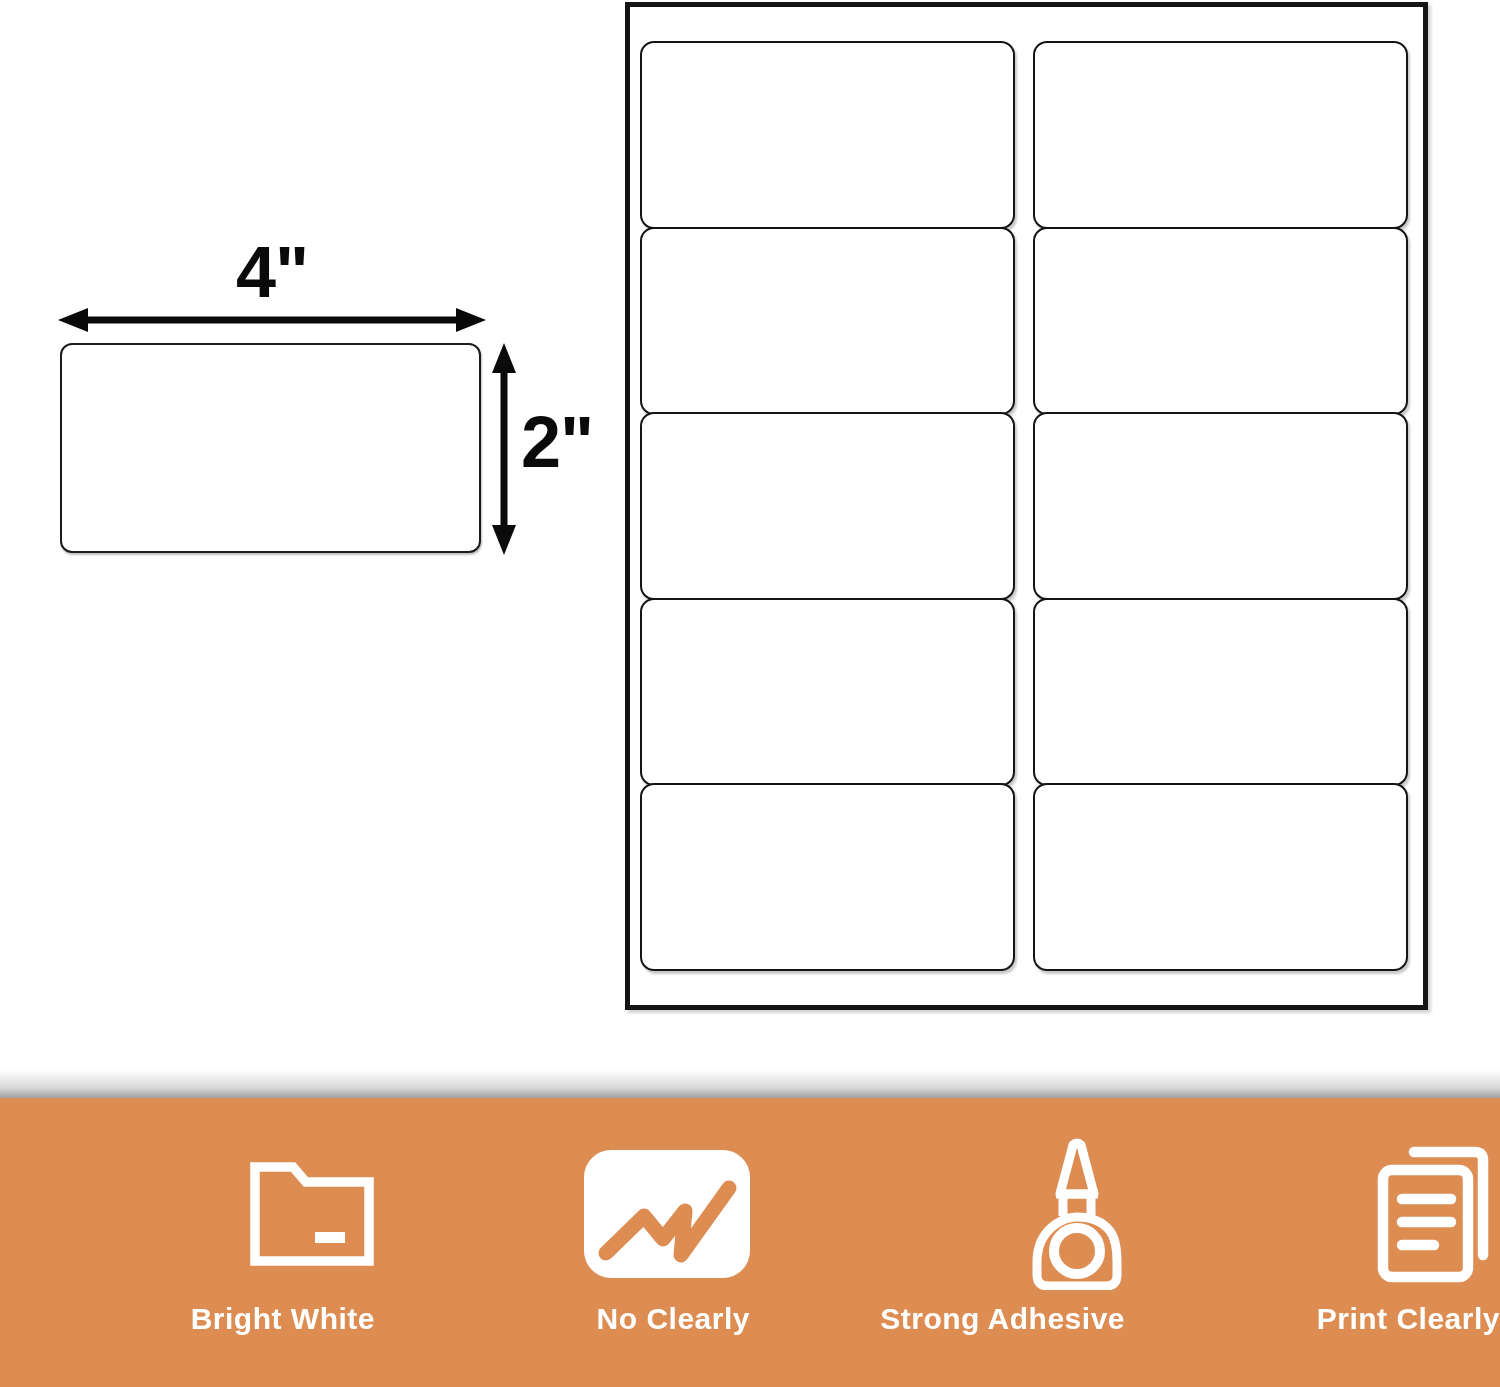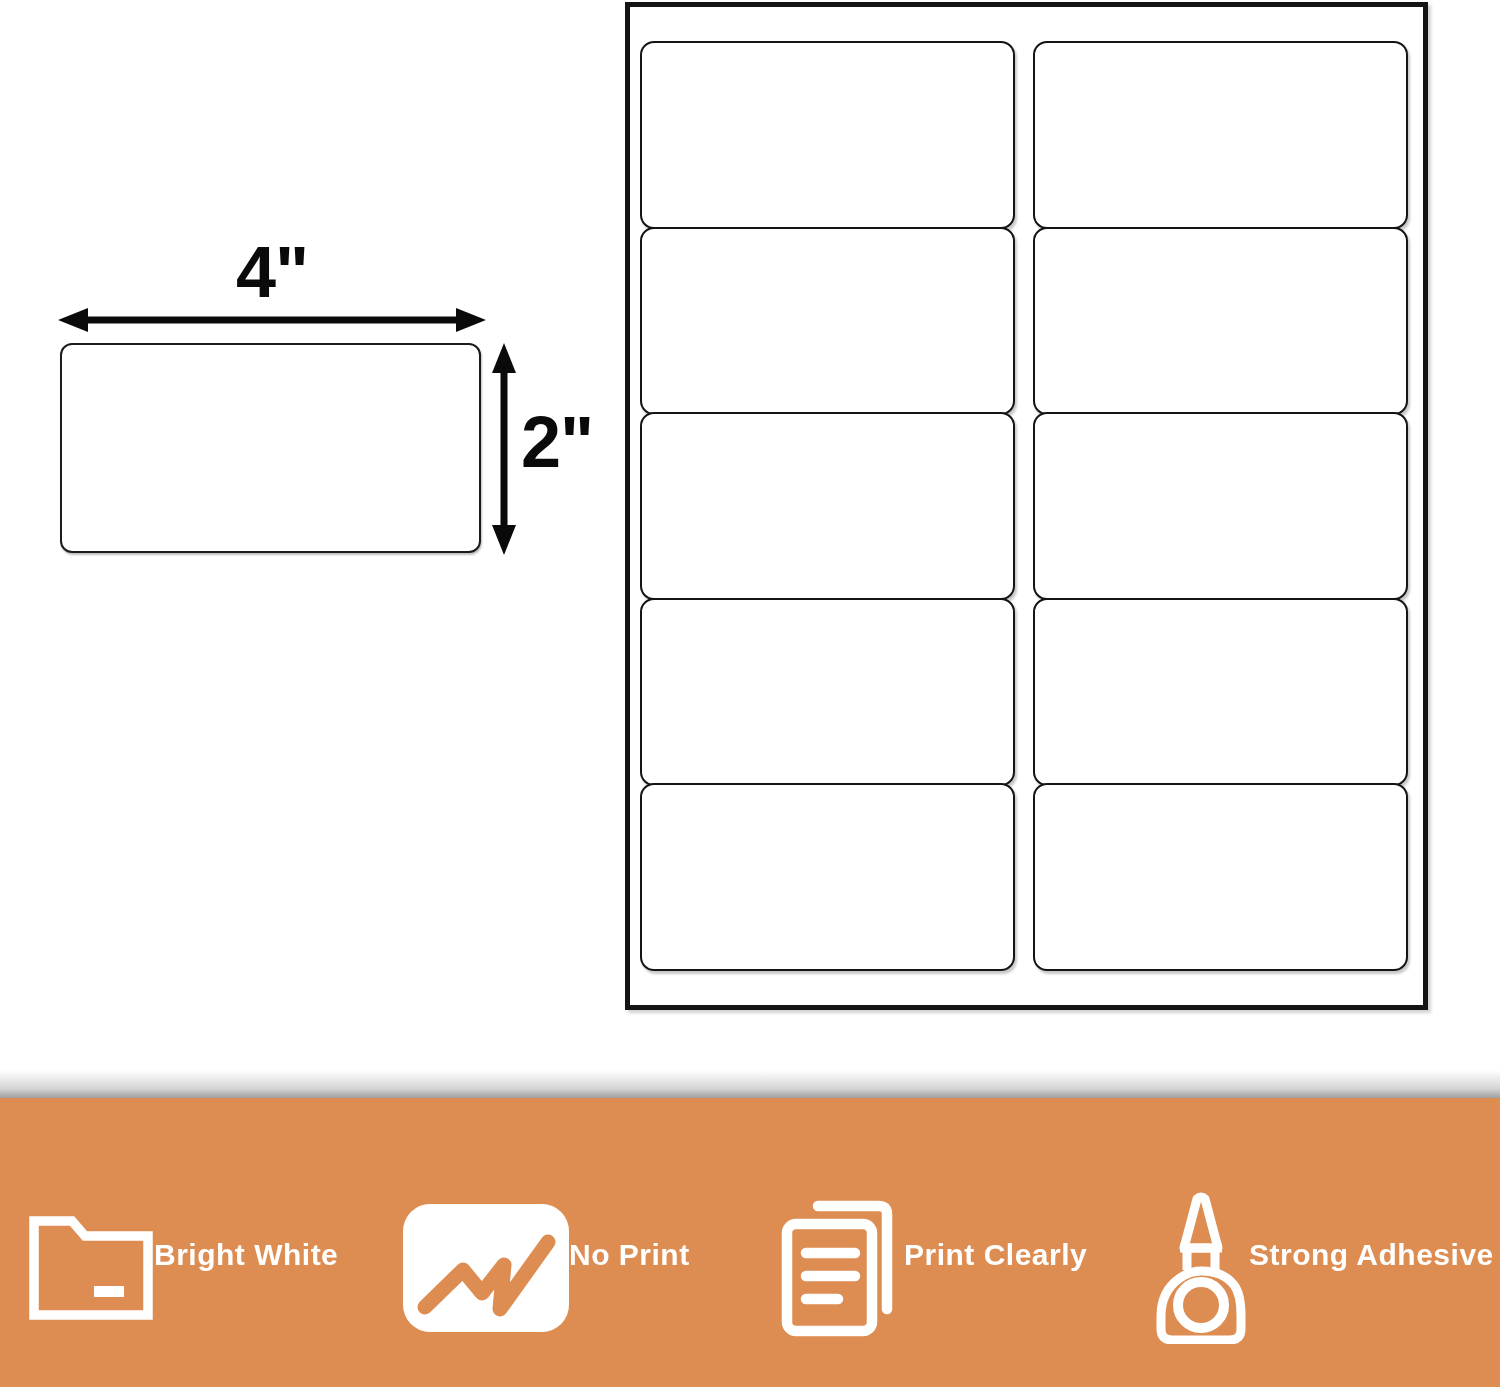--- a/index.html
+++ b/index.html
@@ -41,21 +41,21 @@
 
   
   .shadow-strip{
     position:absolute;left:0;top:1070px;width:1500px;height:28px;
     background:linear-gradient(to bottom,#ffffff 0%,#d6d6d6 65%,#9f9f9f 100%);
   }
   .banner{
     position:absolute;left:0;top:1098px;width:1500px;height:289px;
     background:var(--orange,#de8d52);display:flex;
   }
-  .feature{flex:1;display:flex;align-items:center;padding-left:28px;}
+  .feature{flex:1;display:flex;flex-direction:column;align-items:flex-end;padding-left:28px;}
   .feature-icon{
     margin-top:50px;height:132px;display:flex;align-items:center;justify-content:center;
   }
   .feature-label{
     margin-top:24px;font-size:30px;font-weight:bold;color:#fff;line-height:1;
     white-space:nowrap;letter-spacing:0.5px;
   }
 </style>
 </head>
 <body>
@@ -113,38 +113,38 @@
         </div>
     <div class="feature-label">Bright White</div>
   </div>
       <div class="feature">
     <div class="feature-icon">
           <svg width="166" height="128" viewBox="0 0 166 128">
     <rect x="0" y="0" width="166" height="128" rx="27" fill="#fff"></rect>
     <path d="M22 103 L60 66 L79 89 L101 61 L97 105 L145 38" fill="none" stroke="var(--orange,#de8d52)" stroke-width="15" stroke-linecap="round" stroke-linejoin="round"></path>
   </svg>
         </div>
-    <div class="feature-label">No Print</div>
-  </div>
-      <div class="feature">
-    <div class="feature-icon">
-          <svg width="126" height="142" viewBox="0 0 126 142">
-    <path d="M40 9 H101 Q109 9 109 17 V112" fill="none" stroke="#fff" stroke-width="10.5" stroke-linecap="round"></path>
-    <rect x="9" y="27" width="85" height="107" rx="9" fill="none" stroke="#fff" stroke-width="10.5"></rect>
-    <path d="M28 56 H77 M28 79 H77 M28 102 H60" fill="none" stroke="#fff" stroke-width="10.5" stroke-linecap="round"></path>
-  </svg>
-        </div>
-    <div class="feature-label">Print Clearly</div>
+    <div class="feature-label">No Clearly</div>
   </div>
       <div class="feature">
     <div class="feature-icon">
           <svg width="96" height="152" viewBox="0 0 96 152">
     <path d="M44 7 Q48 3 52 7 L65 56 H31 Z" fill="none" stroke="#fff" stroke-width="9" stroke-linejoin="round"></path>
     <path d="M27 56 H69" stroke="#fff" stroke-width="9" fill="none"></path>
     <path d="M34 56 V78 M62 56 V78" stroke="#fff" stroke-width="9" fill="none"></path>
     <path d="M8 137 V124 Q8 99 27 86 Q37 79 48 79 Q70 79 81 93 Q88 102 88 124 V137 Q88 148 77 148 H19 Q8 148 8 137 Z" fill="none" stroke="#fff" stroke-width="9" stroke-linejoin="round"></path>
     <circle cx="48" cy="113" r="23" fill="none" stroke="#fff" stroke-width="10"></circle>
   </svg>
         </div>
     <div class="feature-label">Strong Adhesive</div>
   </div>
+      <div class="feature">
+    <div class="feature-icon">
+          <svg width="126" height="142" viewBox="0 0 126 142">
+    <path d="M40 9 H101 Q109 9 109 17 V112" fill="none" stroke="#fff" stroke-width="10.5" stroke-linecap="round"></path>
+    <rect x="9" y="27" width="85" height="107" rx="9" fill="none" stroke="#fff" stroke-width="10.5"></rect>
+    <path d="M28 56 H77 M28 79 H77 M28 102 H60" fill="none" stroke="#fff" stroke-width="10.5" stroke-linecap="round"></path>
+  </svg>
+        </div>
+    <div class="feature-label">Print Clearly</div>
+  </div>
     </div>
 </div>
 
 </body></html>

